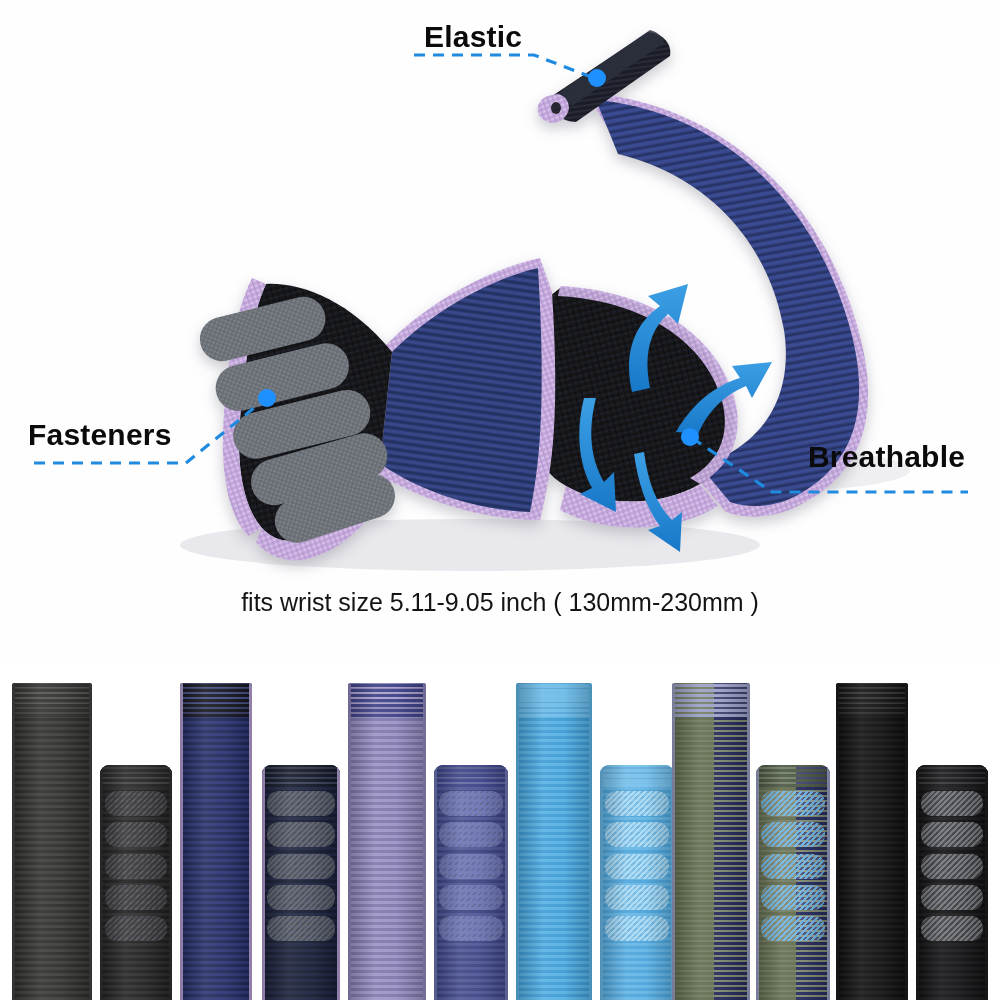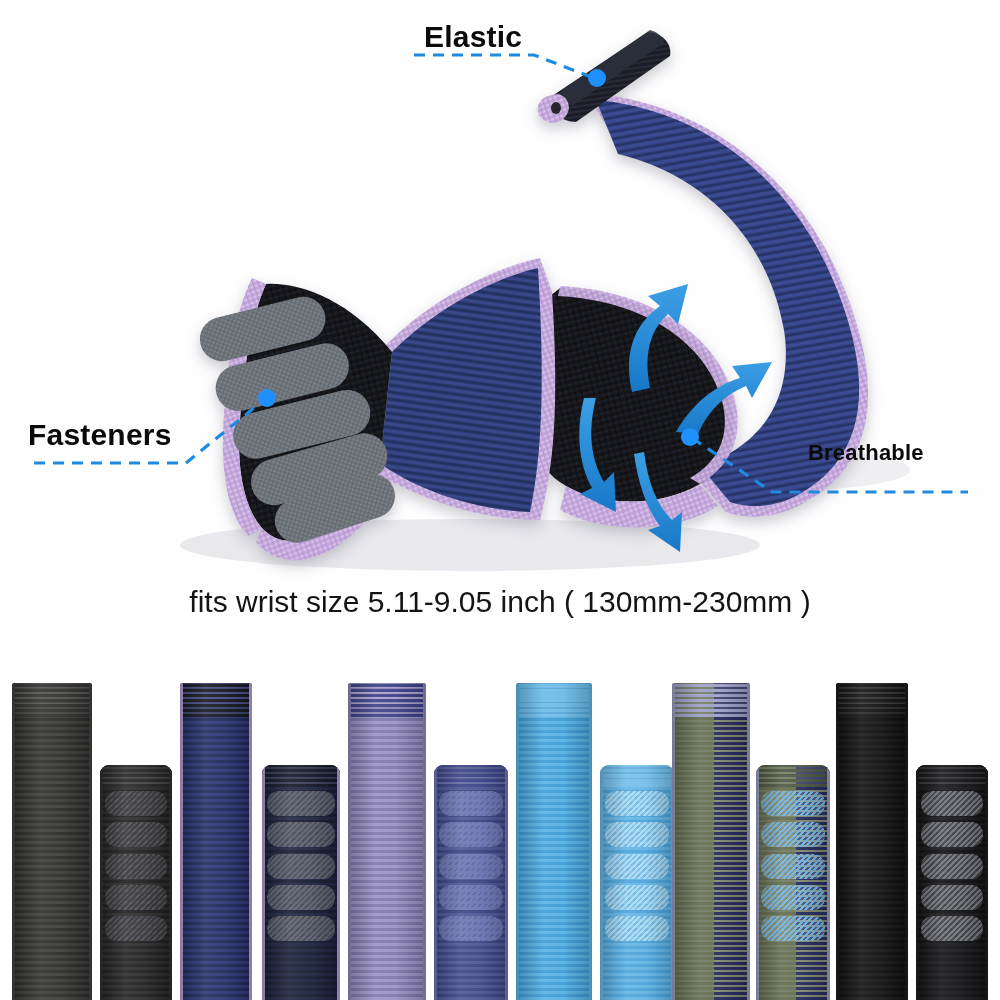--- a/index.html
+++ b/index.html
@@ -21,30 +21,30 @@
   .callout{
     position:absolute;
     color:#0b0b0b;
     font-weight:bold;
     letter-spacing:.2px;
     white-space:nowrap;
     font-family:"Liberation Sans","DejaVu Sans",sans-serif;
   }
   #label-elastic{left:424px;top:20px;font-size:30px;}
   #label-fasteners{left:28px;top:418px;font-size:30px;}
-  #label-breathable{left:808px;top:440px;font-size:22px;}
+  #label-breathable{left:808px;top:440px;font-size:30px;}
 
   
   .caption{
     position:absolute;left:0;top:585px;width:1000px;
     text-align:center;color:#141414;
     font-size:27px;line-height:34px;
     font-family:"Liberation Sans","DejaVu Sans",sans-serif;
   }
-  .caption .l2{font-size:30px;}
+  .caption .l2{font-size:25px;}
 
   
   .strip{position:absolute;left:0;top:660px;width:1000px;height:340px;background:#ffffff;}
   .band{position:absolute;bottom:0;overflow:hidden;}
   .band .weave{position:absolute;left:0;top:0;right:0;bottom:0;}
   .band .pads{position:absolute;left:0;right:0;display:flex;flex-direction:column;
               align-items:center;justify-content:space-between;}
   .pad{width:86%;border-radius:12px;}
   .edgeL,.edgeR{position:absolute;top:0;bottom:0;width:3px;}
 </style>

